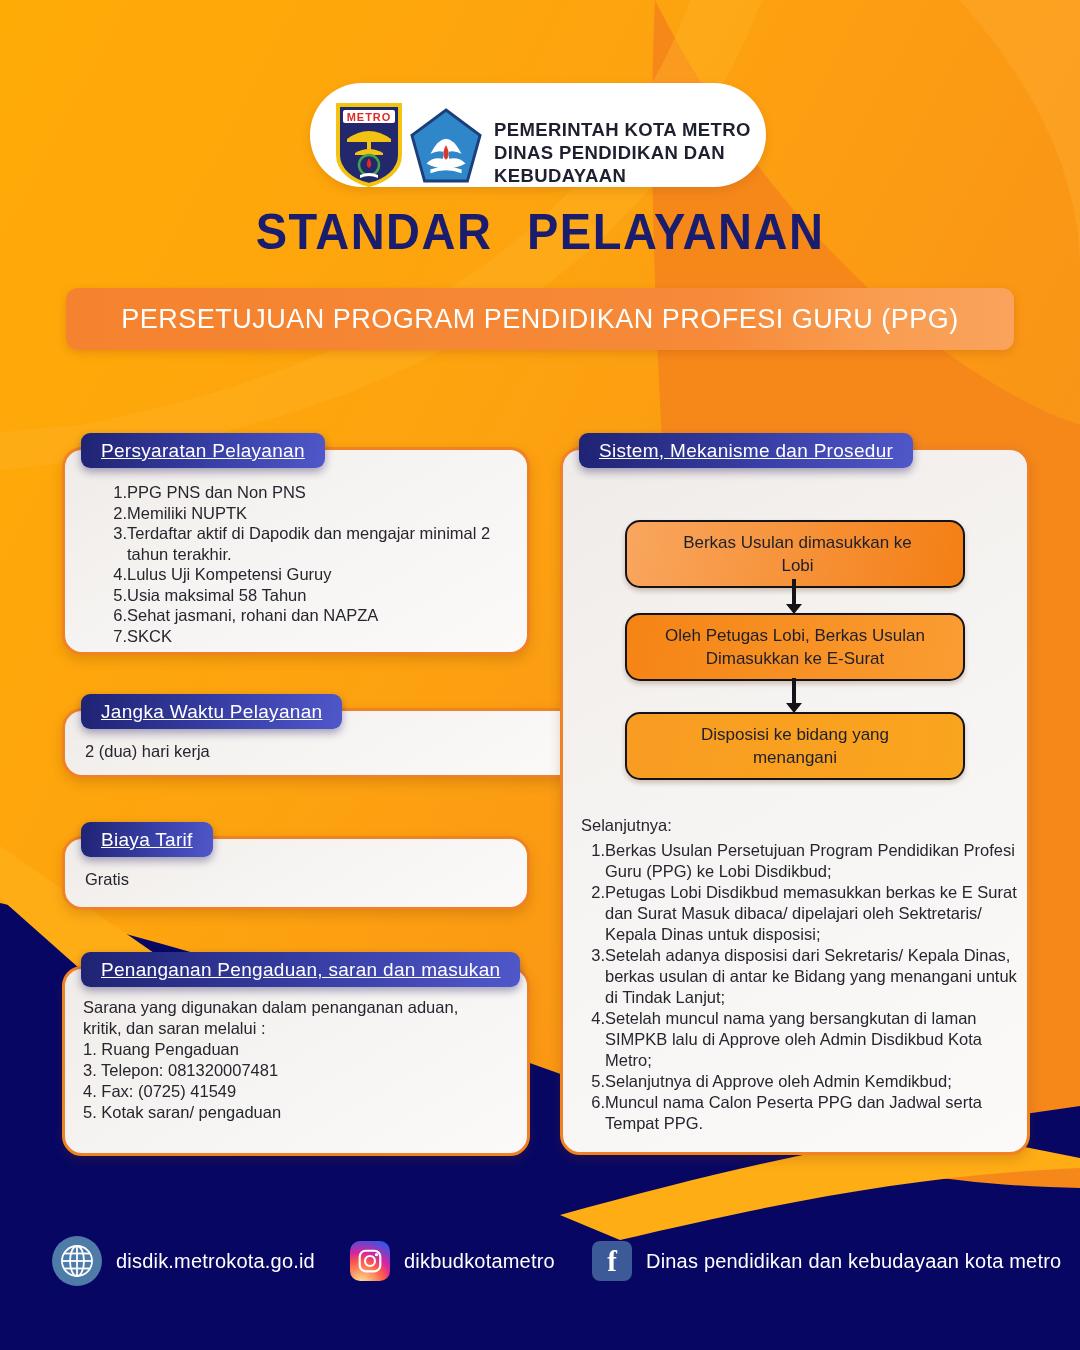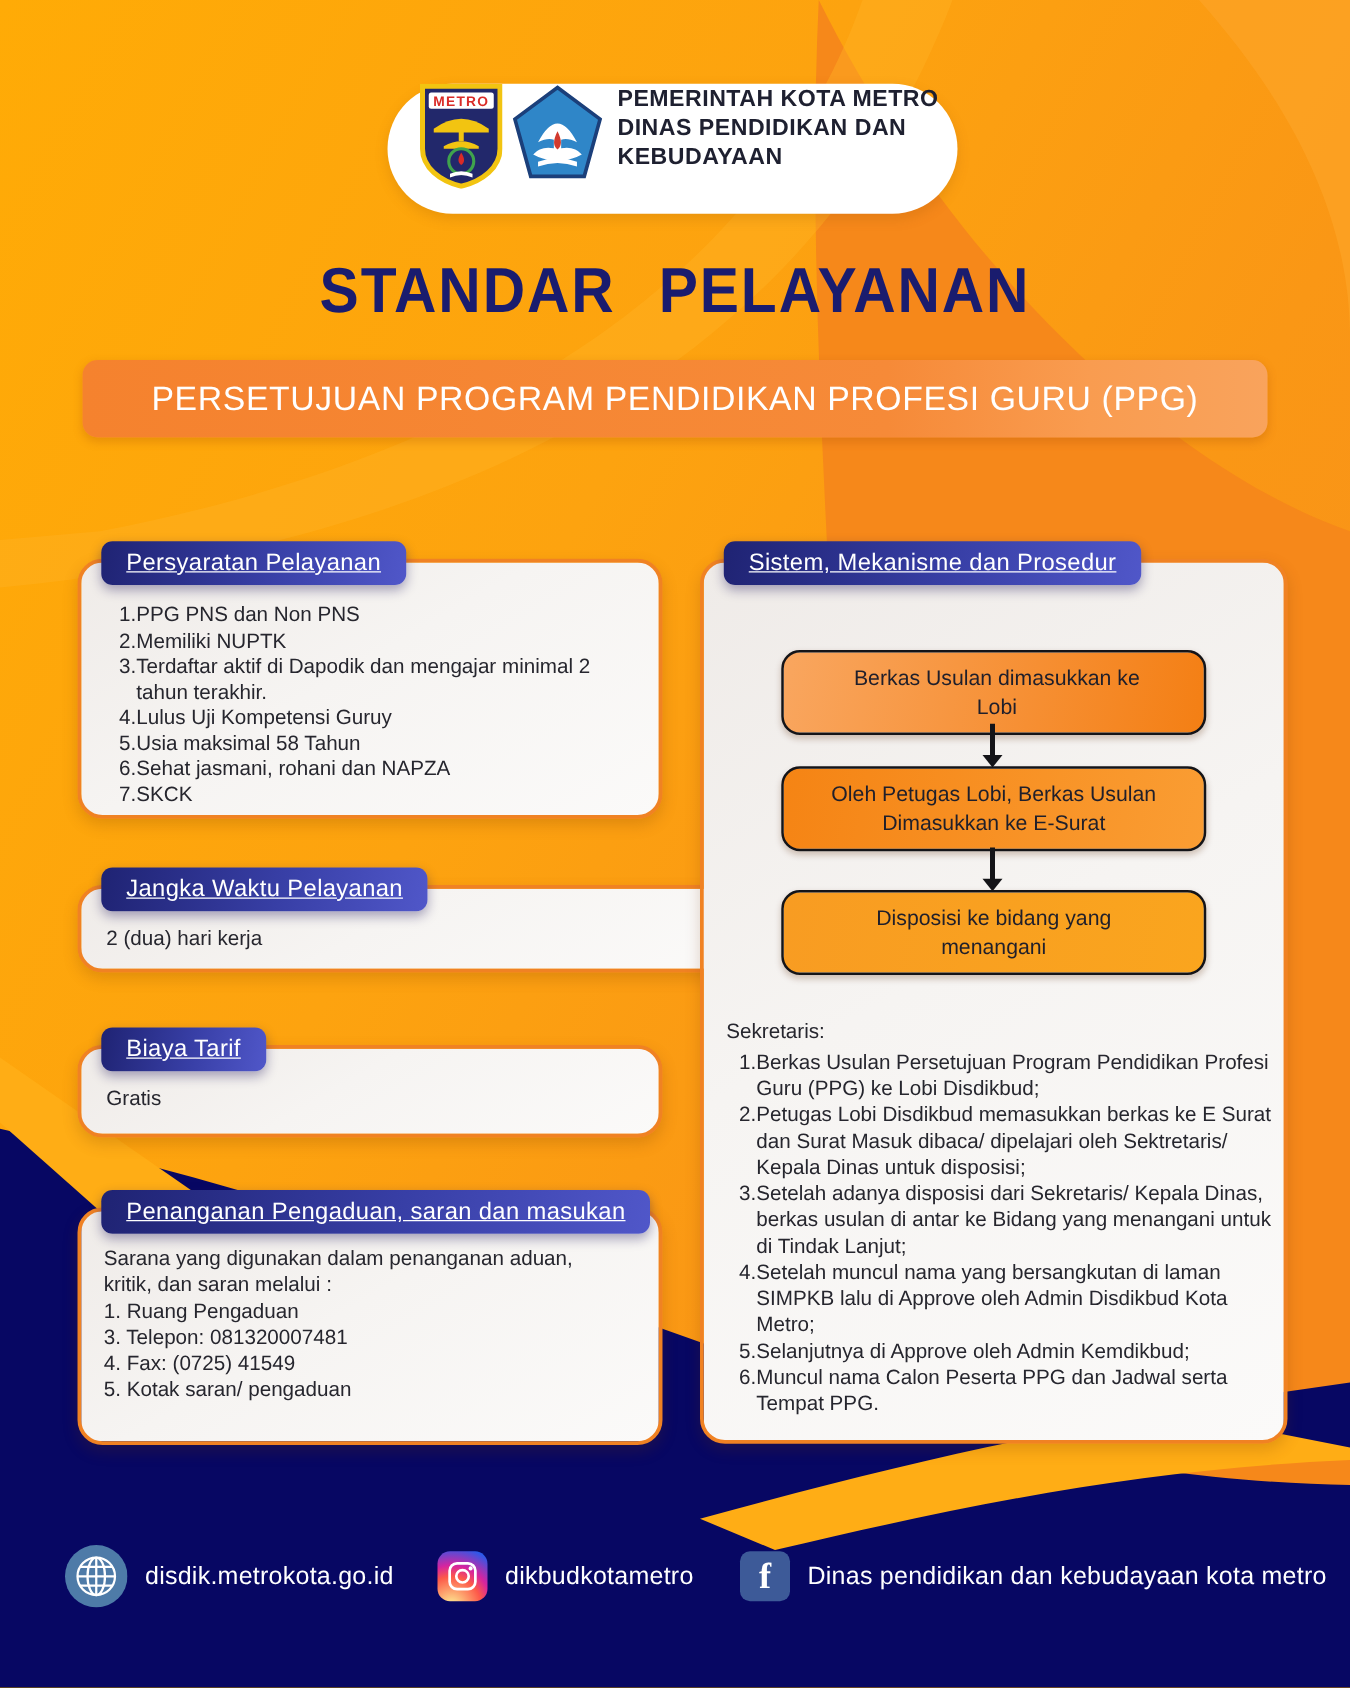--- a/index.html
+++ b/index.html
@@ -6,22 +6,22 @@
   .poster{
     position:relative;width:1080px;height:1350px;margin:0 auto;overflow:hidden;
     font-family:"Liberation Sans",sans-serif;
     background:linear-gradient(118deg,#FFAB06 0%,#FDA30F 38%,#FA9715 65%,#F78E1D 100%);
   }
   svg.bg{position:absolute;left:0;top:0;z-index:0;}
   svg.bg-bottom{position:absolute;left:0;top:0;z-index:1;}
 
   
   .header-pill{
-    position:absolute;left:310px;top:67px;width:456px;height:104px;background:#fff;
-    border-radius:52px;z-index:2;display:flex;align-items:flex-start;box-shadow:0 4px 10px rgba(140,70,0,.18);
+    position:absolute;left:310px;top:83px;width:456px;height:104px;background:#fff;
+    border-radius:52px;z-index:2;display:flex;align-items:flex-end;box-shadow:0 4px 10px rgba(140,70,0,.18);
   }
   .logo{flex:0 0 auto;}
   .org-text{margin-left:12px;font-weight:800;font-size:18.5px;line-height:23px;color:#1E2030;letter-spacing:.4px;}
 
   
   .title{
     position:absolute;left:0;top:204px;width:100%;text-align:center;z-index:2;
     font-size:47px;font-weight:800;color:#1A1C6E;letter-spacing:1.5px;word-spacing:20px;
     transform:scaleY(1.08);
   }
@@ -45,21 +45,21 @@
   }
   .pill{
     position:absolute;top:-17px;left:16px;z-index:3;height:35px;line-height:35px;padding:0 20px;
     background:linear-gradient(100deg,#1F2373 0%,#383FA6 55%,#5057C9 100%);
     color:#fff;font-size:19px;border-radius:9px;letter-spacing:.3px;white-space:nowrap;
     box-shadow:0 4px 9px rgba(30,20,90,.38);
     text-decoration:underline;
   }
   .body-text{font-size:16.5px;line-height:21px;color:#26262E;}
 
-  .req-list{padding:32px 14px 0 18px;}
+  .req-list{padding:32px 14px 0 36px;}
   .req-item{font-size:16.5px;line-height:20.5px;color:#26262E;padding-left:26px;}
   .req-item .n{display:inline-block;width:26px;margin-left:-26px;text-align:right;}
 
   .simple-body{padding:30px 14px 0 20px;}
   .peng-body{padding:28px 28px 0 18px;}
   .peng-item{font-size:16.5px;line-height:21px;color:#26262E;}
 
   
   .flow-box{
     position:absolute;left:62px;width:340px;box-sizing:border-box;padding:9px 34px;min-height:56px;
@@ -176,21 +176,21 @@
 
   <div class="card" style="left:560px;top:447px;width:470px;height:708px;">
     <div class="pill">Sistem, Mekanisme dan Prosedur</div>
 
     <div class="flow-box fb1" style="top:70px;">Berkas Usulan dimasukkan ke Lobi</div>
     <div class="flow-arrow" style="top:129px;height:26px;"></div>
     <div class="flow-box fb2" style="top:163px;">Oleh Petugas Lobi, Berkas Usulan Dimasukkan ke E-Surat</div>
     <div class="flow-arrow" style="top:228px;height:26px;"></div>
     <div class="flow-box fb3" style="top:262px;">Disposisi ke bidang yang menangani</div>
 
-    <div class="ket-label">Sekretaris:</div>
+    <div class="ket-label">Selanjutnya:</div>
     <div class="ket-list">
       <div class="ket-item"><span class="n">1.</span><span>Berkas Usulan Persetujuan Program Pendidikan Profesi Guru (PPG) ke Lobi Disdikbud;</span></div>
       <div class="ket-item"><span class="n">2.</span><span>Petugas Lobi Disdikbud memasukkan berkas ke E Surat dan Surat Masuk dibaca/ dipelajari oleh Sektretaris/ Kepala Dinas untuk disposisi;</span></div>
       <div class="ket-item"><span class="n">3.</span><span>Setelah adanya disposisi dari Sekretaris/ Kepala Dinas, berkas usulan di antar ke Bidang yang menangani untuk di Tindak Lanjut;</span></div>
       <div class="ket-item"><span class="n">4.</span><span>Setelah muncul nama yang bersangkutan di laman SIMPKB lalu di Approve oleh Admin Disdikbud Kota Metro;</span></div>
       <div class="ket-item"><span class="n">5.</span><span>Selanjutnya di Approve oleh Admin Kemdikbud;</span></div>
       <div class="ket-item"><span class="n">6.</span><span>Muncul nama Calon Peserta PPG dan Jadwal serta Tempat PPG.</span></div>
     </div>
   </div>
 

